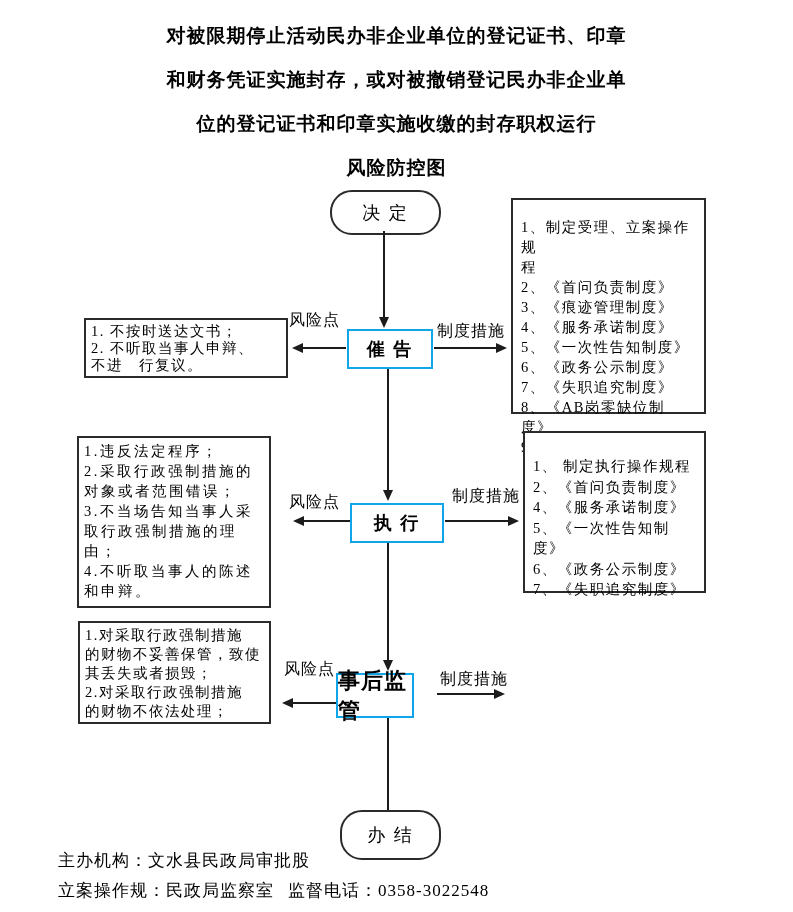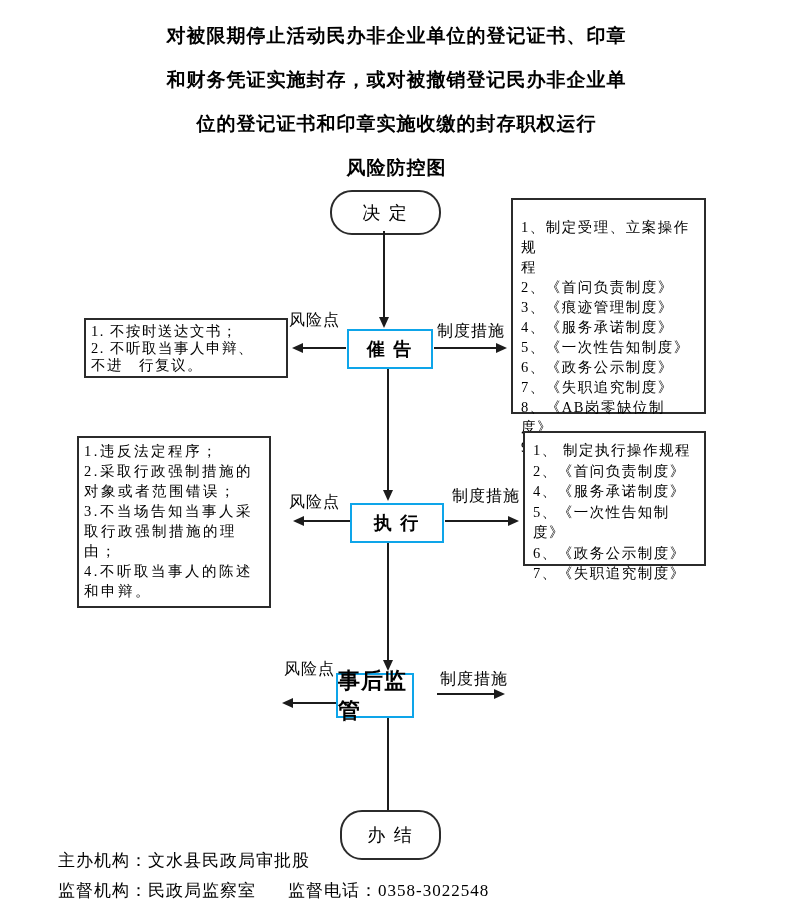--- a/index.html
+++ b/index.html
@@ -30,21 +30,21 @@
   #node-shihou{left:336px;top:673px;width:78px;height:45px;letter-spacing:1px;font-size:22px;}
   .txtbox{
     position:absolute;border:2px solid #2b2b2b;background:#fff;box-sizing:border-box;
     white-space:pre-line;font-size:14.5px;letter-spacing:2px;line-height:20px;
     padding:3px 5px;
   }
   #risk1{left:84px;top:318px;width:204px;height:60px;line-height:17px;letter-spacing:1.5px;}
   #risk2{left:77px;top:436px;width:194px;height:172px;line-height:20px;letter-spacing:2.5px;}
   #risk3{left:78px;top:621px;width:193px;height:103px;line-height:19px;letter-spacing:1.5px;}
   #measure1{left:511px;top:198px;width:195px;height:216px;line-height:20px;letter-spacing:1.5px;padding:17px 8px;}
-  #measure2{left:523px;top:431px;width:183px;height:135px;line-height:20.5px;letter-spacing:1.5px;padding:7px 8px;}
+  #measure2{left:523px;top:431px;width:183px;height:162px;line-height:20.5px;letter-spacing:1.5px;padding:23px 8px;}
   #measure3{left:513px;top:668px;width:198px;height:63px;line-height:23px;letter-spacing:1.5px;padding:7px 10px;}
   .lbl{position:absolute;font-size:16px;letter-spacing:1px;}
   #lbl-risk-1{left:289px;top:310px;}
   #lbl-measure-1{left:437px;top:321px;}
   #lbl-risk-2{left:289px;top:492px;}
   #lbl-measure-2{left:452px;top:486px;}
   #lbl-risk-3{left:284px;top:659px;}
   #lbl-measure-3{left:440px;top:669px;}
   .vline{position:absolute;width:2px;background:#1c1c1c;}
   #v1{left:383px;top:231px;height:87px;}
@@ -145,22 +145,27 @@
   <div class="vline" id="v3"></div>
   <div class="arrow-down" id="ah-v3"></div>
 
   <div class="lbl" id="lbl-risk-3">风险点</div>
   <div class="lbl" id="lbl-measure-3">制度措施</div>
   <div class="hline" id="h-left-3"></div>
   <div class="arrow-left" id="ah-left-3"></div>
   <div class="hline" id="h-right-3"></div>
   <div class="arrow-right" id="ah-right-3"></div>
   <div class="node" id="node-shihou">事后监管</div>
+  <div class="txtbox" id="risk3">1.对采取行政强制措施
+的财物不妥善保管，致使
+其丢失或者损毁；
+2.对采取行政强制措施
+的财物不依法处理；</div>
 
   <div class="vline" id="v4"></div>
 
   <div class="oval" id="oval-end">办 结</div>
 
   <div class="footer-line" id="footer-host">主办机构：文水县民政局审批股</div>
-  <div class="footer-line" id="footer-supervisor">监督机构：民政局监察室</div>
+  <div class="footer-line" id="footer-supervisor">立案操作规：民政局监察室</div>
   <div class="footer-line" id="footer-phone">监督电话：0358-3022548</div>
 
 </div>
 
 </body></html>

